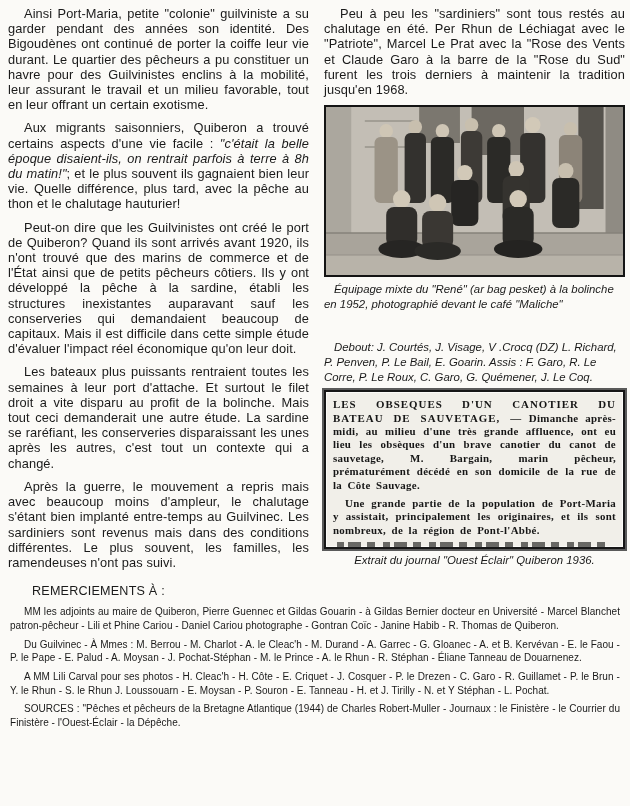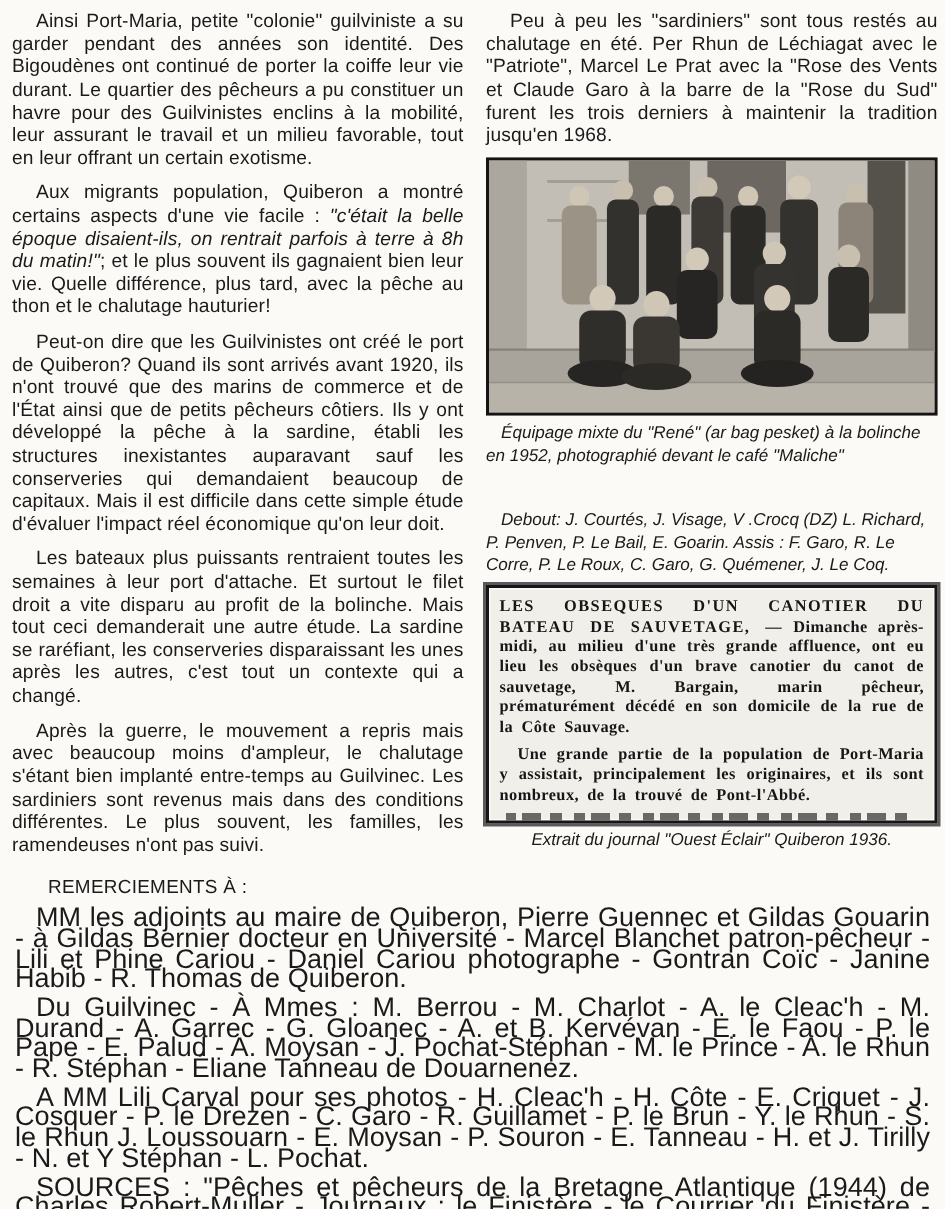--- a/index.html
+++ b/index.html
@@ -62,34 +62,34 @@
   }
   .credit{
     margin:4px 0 0 0;
     text-align:center;font-style:italic;
     font-size:11.4px;line-height:14px;
   }
   
   .ack{margin-top:7px;padding:0 2px;}
   .ack-p{
     margin:0 0 5px 0;
-    font-size:18px;line-height:13.7px;
+    font-size:10px;line-height:13.7px;
     text-align:justify;text-indent:14px;
     letter-spacing:.05px;
   }
 </style>
 </head>
 <body style="--paper: #fbfaf7; --ink: #1a1a1a; --clipping-bg: #f1efe9;">
 
 <div class="page">
   <div class="columns">
 
     <div class="col">
       <p class="para">Ainsi Port-Maria, petite "colonie" guilviniste a su garder pendant des années son identité. Des Bigoudènes ont continué de porter la coiffe leur vie durant. Le quartier des pêcheurs a pu constituer un havre pour des Guilvinistes enclins à la mobilité, leur assurant le travail et un milieu favorable, tout en leur offrant un certain exotisme.</p>
-      <p class="para"><span>Aux migrants population, Quiberon a montré certains aspects d'une vie facile : </span><i>"c'était la belle époque disaient-ils, on rentrait parfois à terre à 8h du matin!"</i><span>; et le plus souvent ils gagnaient bien leur vie. Quelle différence, plus tard, avec la pêche au thon et le chalutage hauturier!</span></p>
+      <p class="para"><span>Aux migrants saisonniers, Quiberon a trouvé certains aspects d'une vie facile : </span><i>"c'était la belle époque disaient-ils, on rentrait parfois à terre à 8h du matin!"</i><span>; et le plus souvent ils gagnaient bien leur vie. Quelle différence, plus tard, avec la pêche au thon et le chalutage hauturier!</span></p>
       <p class="para">Peut-on dire que les Guilvinistes ont créé le port de Quiberon? Quand ils sont arrivés avant 1920, ils n'ont trouvé que des marins de commerce et de l'État ainsi que de petits pêcheurs côtiers. Ils y ont développé la pêche à la sardine, établi les structures inexistantes auparavant sauf les conserveries qui demandaient beaucoup de capitaux. Mais il est difficile dans cette simple étude d'évaluer l'impact réel économique qu'on leur doit.</p>
       <p class="para">Les bateaux plus puissants rentraient toutes les semaines à leur port d'attache. Et surtout le filet droit a vite disparu au profit de la bolinche. Mais tout ceci demanderait une autre étude. La sardine se raréfiant, les conserveries disparaissant les unes après les autres, c'est tout un contexte qui a changé.</p>
       <p class="para">Après la guerre, le mouvement a repris mais avec beaucoup moins d'ampleur, le chalutage s'étant bien implanté entre-temps au Guilvinec. Les sardiniers sont revenus mais dans des conditions différentes. Le plus souvent, les familles, les ramendeuses n'ont pas suivi.</p>
       <h2 class="ack-heading">REMERCIEMENTS À :</h2>
     </div>
 
     <div class="col">
       <p class="para">Peu à peu les "sardiniers" sont tous restés au chalutage en été. Per Rhun de Léchiagat avec le "Patriote", Marcel Le Prat avec la "Rose des Vents et Claude Garo à la barre de la "Rose du Sud" furent les trois derniers à maintenir la tradition jusqu'en 1968.</p>
 
       <figure class="photo">
@@ -147,21 +147,21 @@
               <ellipse cx="198" cy="142" rx="25" ry="9" fill="#242321"></ellipse>
           </g>
         </svg>
       </figure>
 
       <p class="caption">Équipage mixte du "René" (ar bag pesket) à la bolinche en 1952, photographié devant le café "Maliche"</p>
       <p class="caption second">Debout: J. Courtés, J. Visage, V .Crocq (DZ) L. Richard, P. Penven, P. Le Bail, E. Goarin. Assis : F. Garo, R. Le Corre, P. Le Roux, C. Garo, G. Quémener, J. Le Coq.</p>
 
       <div class="clipping">
         <p class="clip-p"><span class="clip-title">LES OBSEQUES D'UN CANOTIER DU BATEAU DE SAUVETAGE, —</span> <span>Dimanche après-midi, au milieu d'une très grande affluence, ont eu lieu les obsèques d'un brave canotier du canot de sauvetage, M. Bargain, marin pêcheur, prématurément décédé en son domicile de la rue de la Côte Sauvage.</span></p>
-        <p class="clip-p indent">Une grande partie de la population de Port-Maria y assistait, principalement les originaires, et ils sont nombreux, de la trouvé de Pont-l'Abbé.</p>
+        <p class="clip-p indent">Une grande partie de la population de Port-Maria y assistait, principalement les originaires, et ils sont nombreux, de la région de Pont-l'Abbé.</p>
         <div class="cut-line"></div>
       </div>
 
       <p class="credit">Extrait du journal "Ouest Éclair" Quiberon 1936.</p>
     </div>
 
   </div>
 
   <div class="ack">
     <p class="ack-p">MM les adjoints au maire de Quiberon, Pierre Guennec et Gildas Gouarin - à Gildas Bernier docteur en Université - Marcel Blanchet patron-pêcheur - Lili et Phine Cariou - Daniel Cariou photographe - Gontran Coïc - Janine Habib - R. Thomas de Quiberon.</p>

